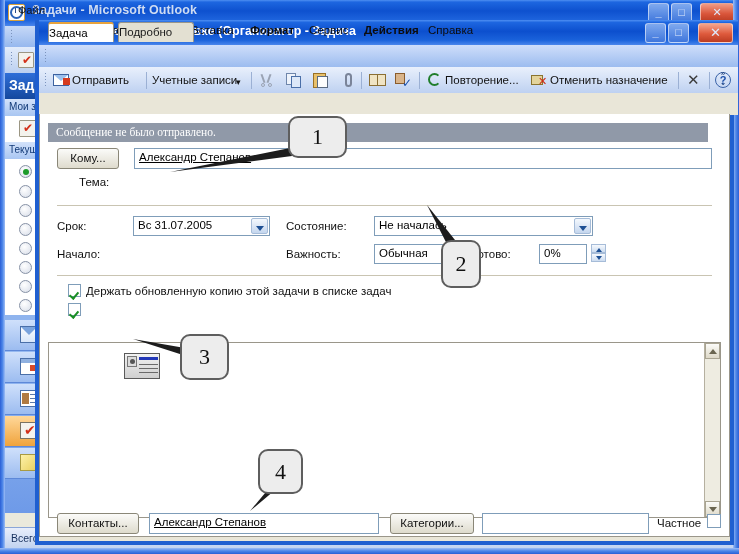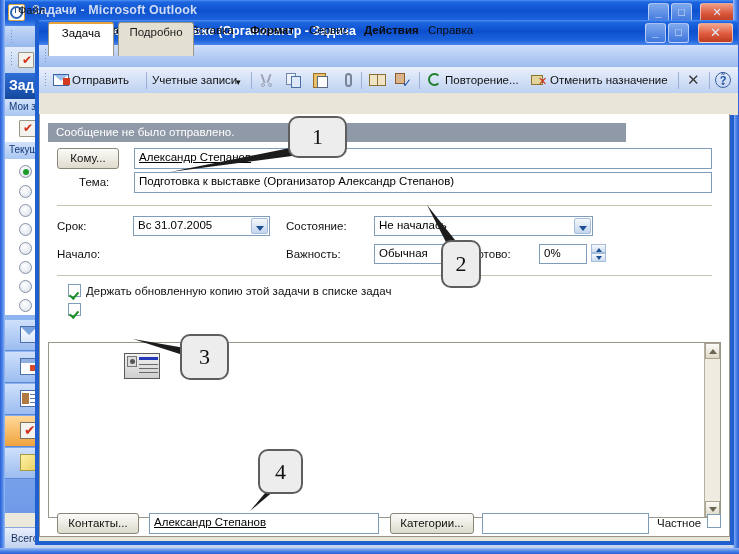--- a/index.html
+++ b/index.html
@@ -122,29 +122,29 @@
     background-size:3px 3px;}
 
   #td-toolbar{left:0;top:47px;width:699px;height:26px;
     background:linear-gradient(to bottom,#e9f0fc,#bed1f1);border-bottom:1px solid #8ba6d5;}
   .tb-sep{position:absolute;top:52px;width:1px;height:17px;background:#9bb0d4;}
   .tb-txt{position:absolute;top:54px;color:#111;font-size:11.5px;}
   .tb-ico{position:absolute;top:52px;width:17px;height:17px;}
 
   
   #td-tabstrip{left:0;top:73px;width:699px;height:22px;background:#e9e6d8;}
-  .tab{position:absolute;top:2px;height:34px;border:1px solid #9a968a;
+  .tab{position:absolute;top:2px;height:20px;border:1px solid #9a968a;
     border-bottom:none;border-radius:3px 3px 0 0;box-sizing:border-box;
-    background:#e3e0d2;color:#1a1a1a;font-size:11.5px;line-height:19px;text-align:center;}
+    background:#e3e0d2;color:#1a1a1a;font-size:11.5px;line-height:19px;}
   .tab.active{background:#ffffff;border-top:2px solid #e8a33d;color:#000;font-weight:normal;}
 
   #td-body{left:0;top:94px;width:691px;height:423px;background:#ffffff;
     border:1px solid #9a968a;border-top:none;box-sizing:border-box;margin-left:0;}
 
-  #msgbar{left:9px;top:103px;width:578px;height:19px;background:#9099a8;}
+  #msgbar{left:9px;top:103px;width:660px;height:19px;background:#9099a8;font-family:Liberation Serif, serif;}
   #msgbar span{position:absolute;left:8px;top:3px;color:#ffffff;font-size:11.5px;}
 
   .btn{position:absolute;background:linear-gradient(to bottom,#fbfbf9,#dedbcd);
     border:1px solid #8a8778;border-radius:3px;box-sizing:border-box;
     color:#111;font-size:11.5px;text-align:center;}
   .field{position:absolute;background:#ffffff;border:1px solid #7f9db9;
     box-sizing:border-box;font-size:11.5px;color:#000;}
   .field .val{position:absolute;left:4px;top:2px;}
   .field .val.underlined{text-decoration:underline;}
   .lbl{position:absolute;color:#111;font-size:11.5px;}
@@ -395,23 +395,20 @@
   <div class="abs" id="msgbar">
     <span>Сообщение не было отправлено.</span>
   </div>
 
   <div class="btn" style="left:18px;top:128px;width:62px;height:21px;line-height:19px;">Кому...</div>
   <div class="field" style="left:95px;top:128px;width:578px;height:21px;">
     <span class="val underlined">Александр Степанов</span>
   </div>
 
   <div class="lbl" style="left:40px;top:156px;">Тема:</div>
-  <div class="field" style="left:95px;top:152px;width:578px;height:21px;">
-    <span class="val">Подготовка к выставке (Организатор Александр Степанов)</span>
-  </div>
 
   <div class="hrule" style="left:18px;top:185px;width:655px;"></div>
 
   <div class="lbl" style="left:18px;top:200px;">Срок:</div>
   <div class="field" style="left:94px;top:196px;width:137px;height:20px;">
     <span class="val">Вс 31.07.2005</span>
     <div class="combo-arrow" style="right:1px;"></div>
   </div>
 
   <div class="lbl" style="left:247px;top:200px;">Состояние:</div>

